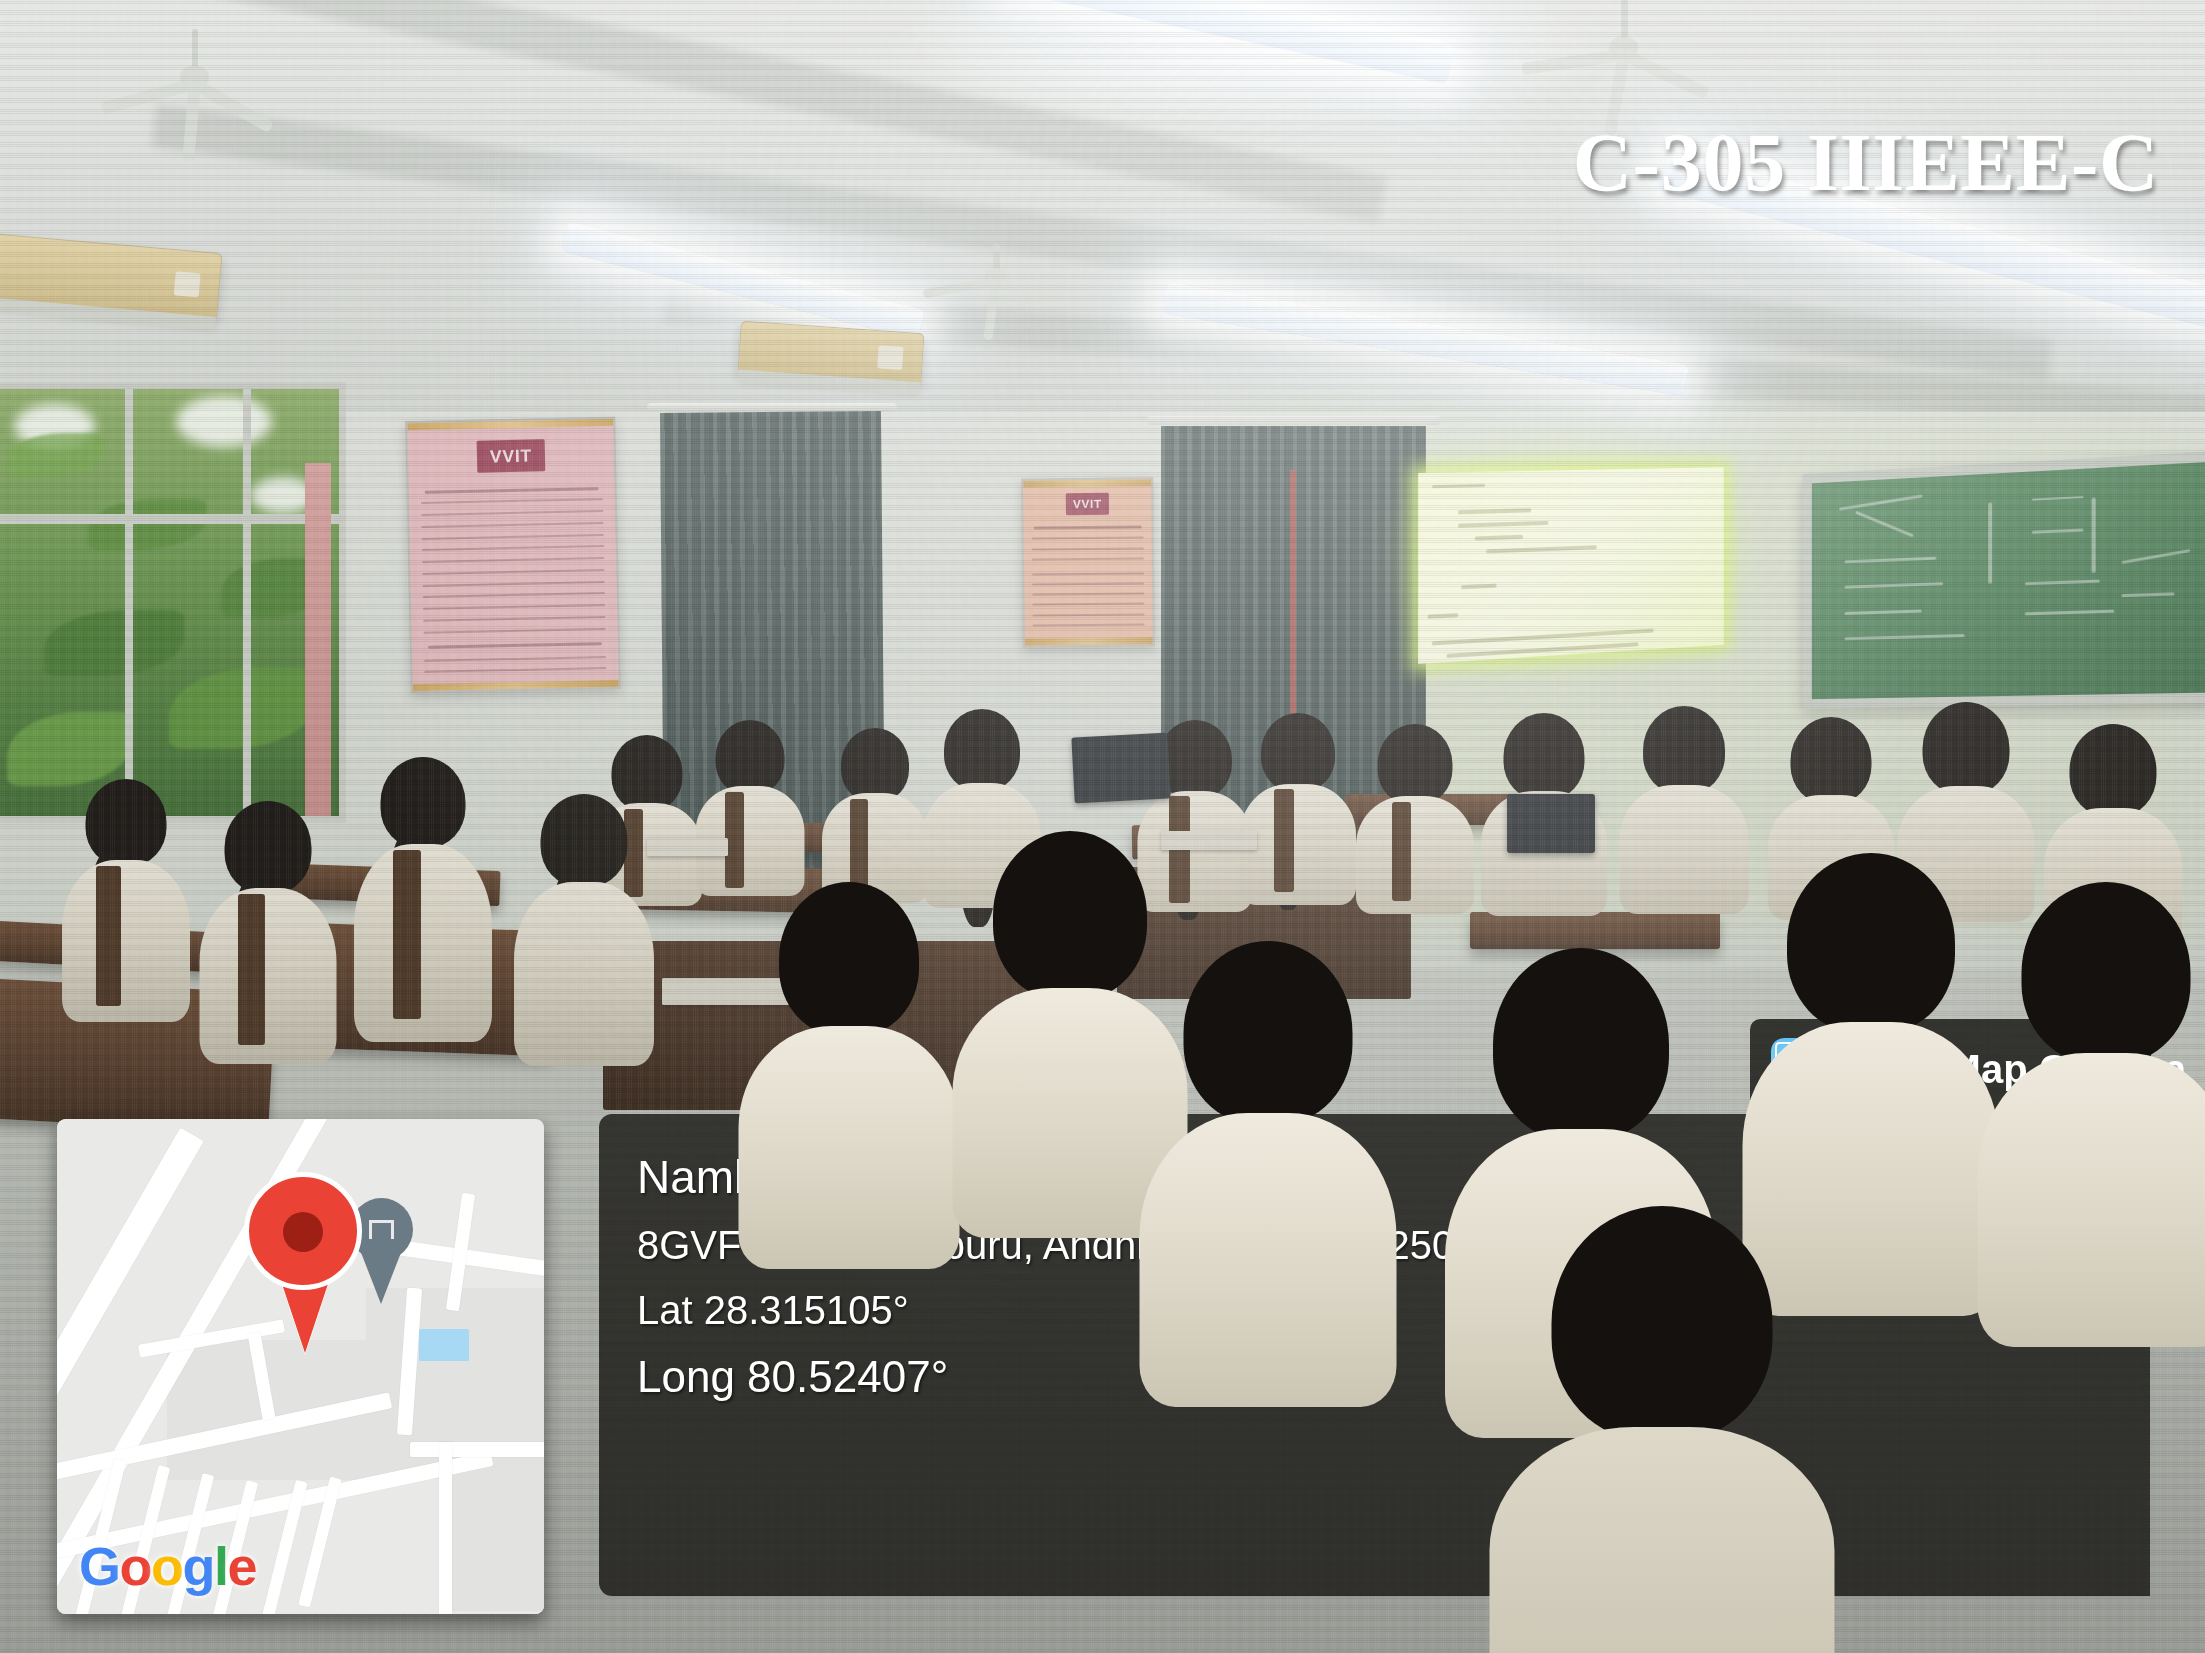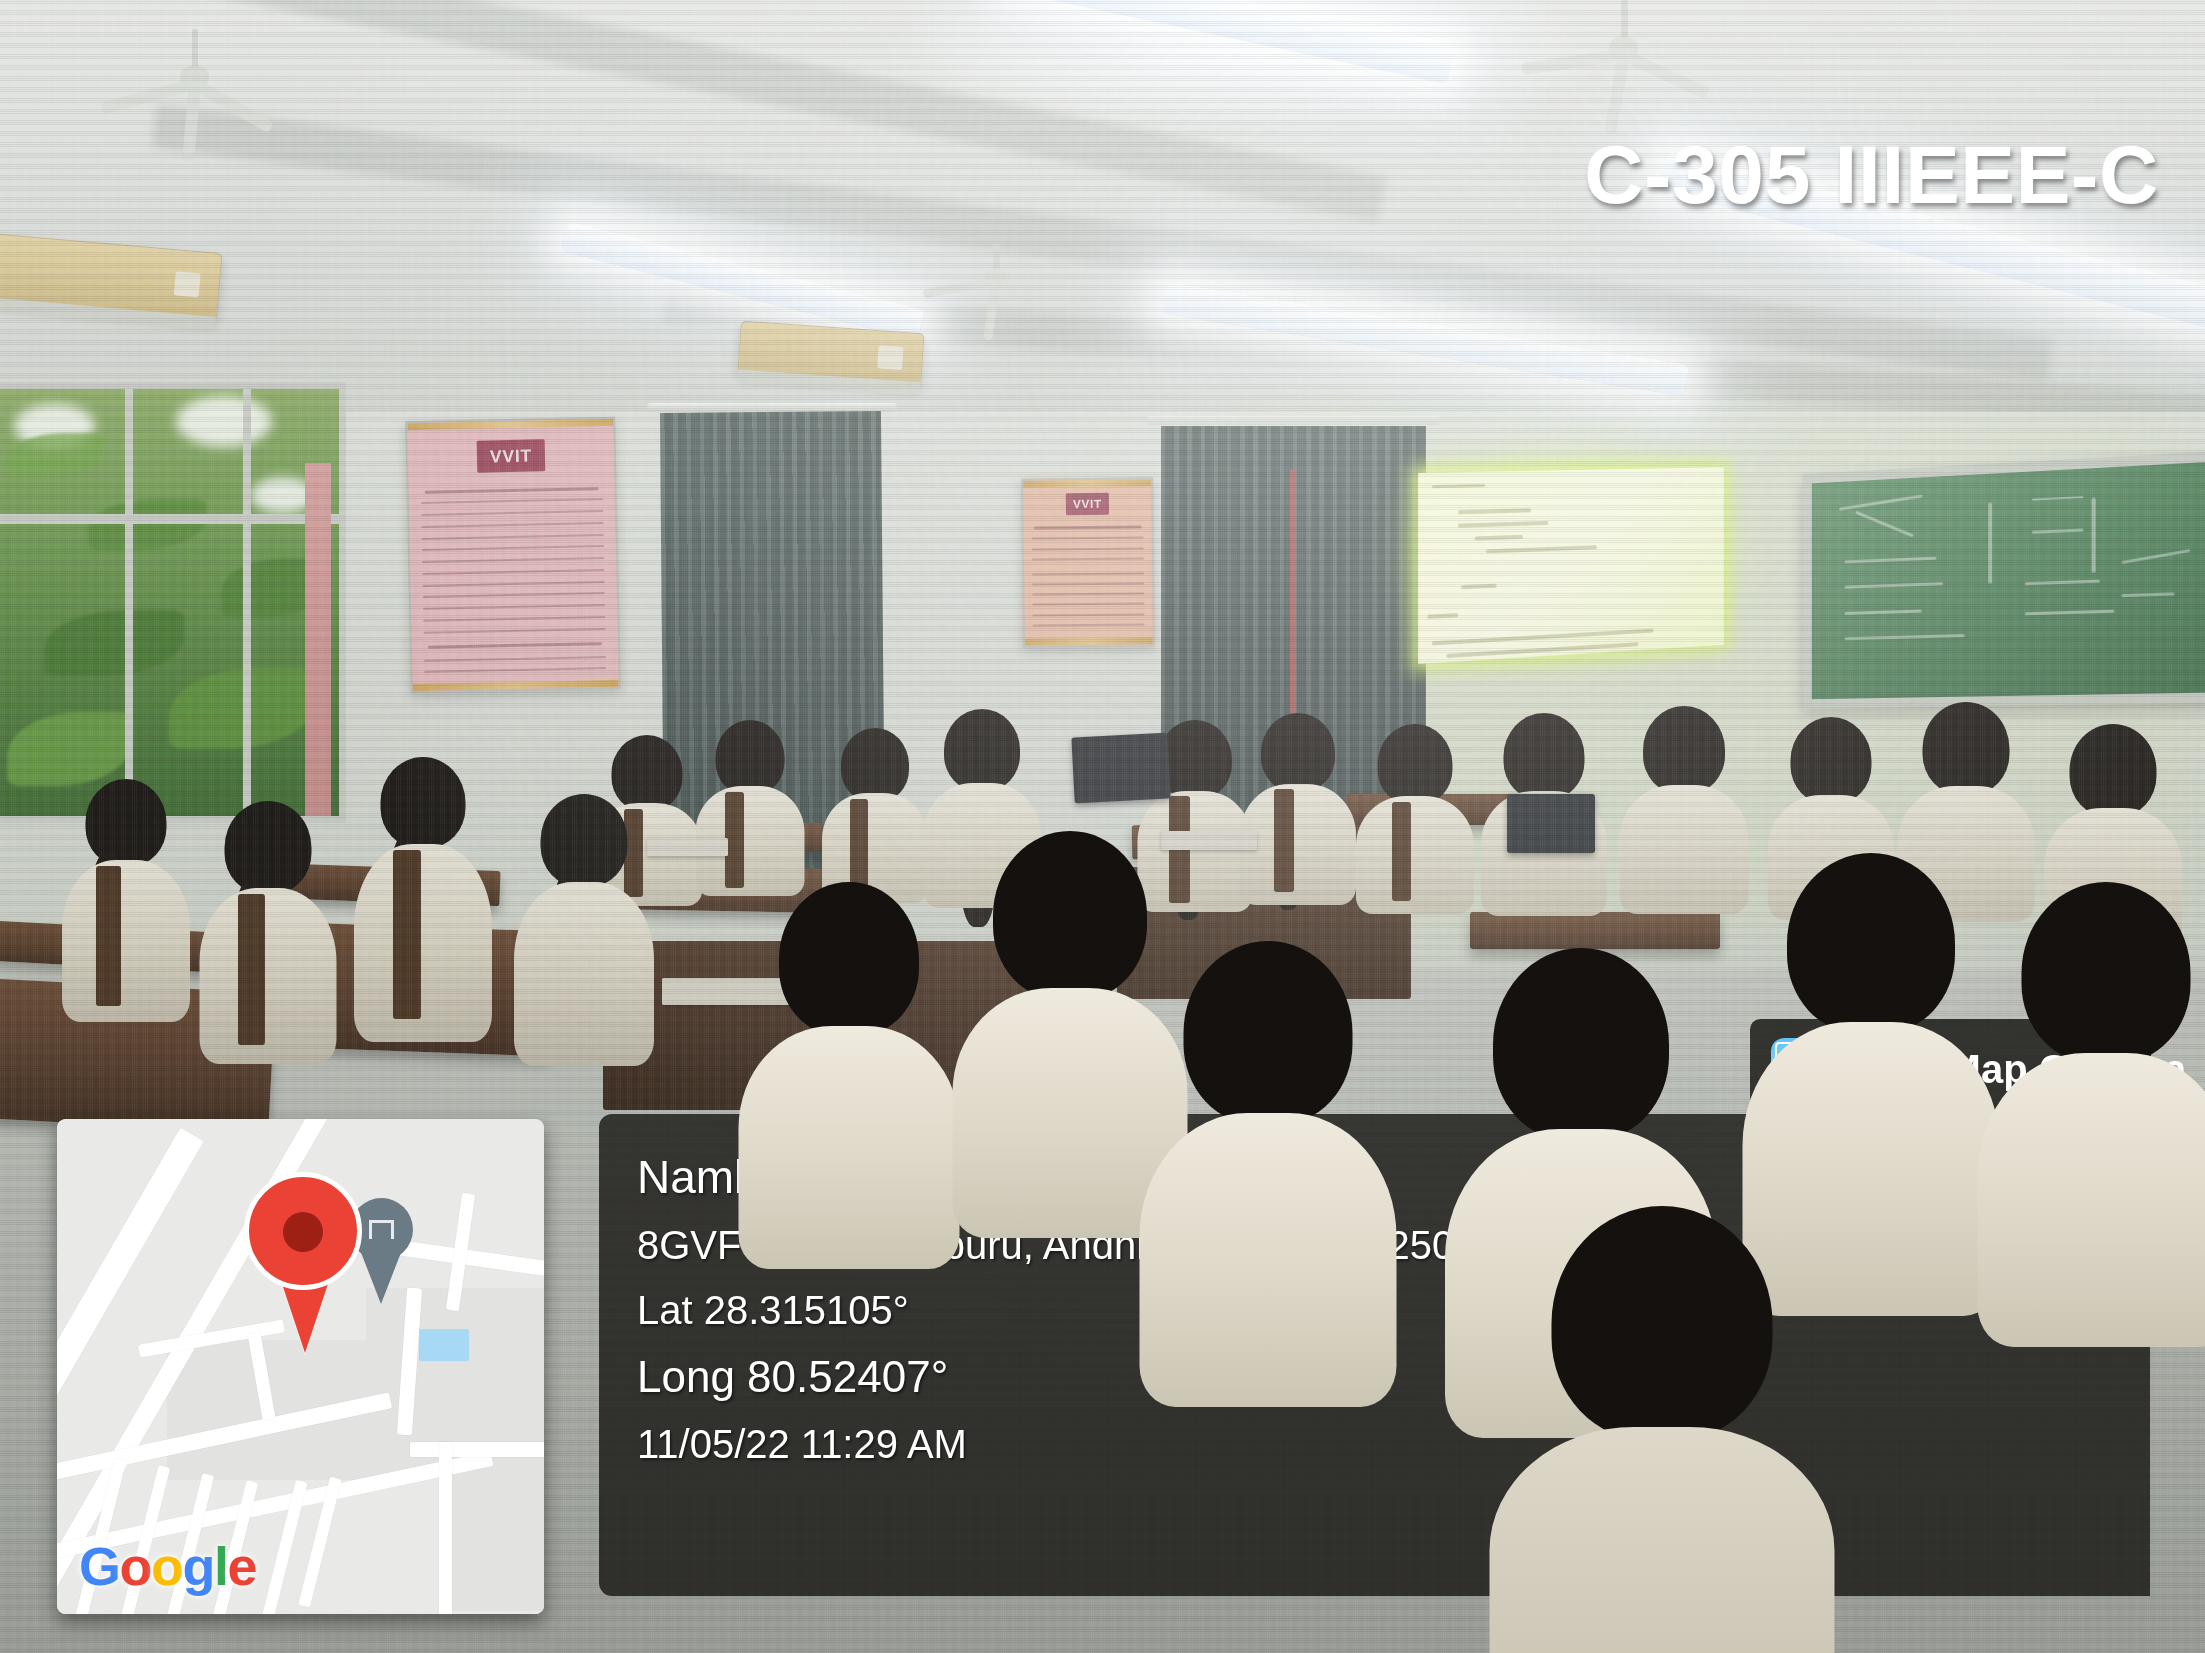--- a/index.html
+++ b/index.html
@@ -264,26 +264,27 @@
   }
   .grain {
     position:absolute; inset:0; pointer-events:none; opacity:.16;
     background-image:
       repeating-linear-gradient(0deg, rgba(0,0,0,.4) 0 0.7px, transparent 0.7px 2.2px),
       repeating-linear-gradient(90deg, rgba(255,255,255,.3) 0 0.7px, transparent 0.7px 2.2px);
   }
 
   
   .room-title {
-    position:absolute; right:46px; top:134px;
+    position:absolute; right:46px; top:122px;
     font-size:82px; font-weight:bold; color:#ffffff;
     letter-spacing:0.7px; line-height:1;
     text-shadow: 2.2px 3.7px 5.1px rgba(60,60,60,.55),
                  0 0 2.2px rgba(255,255,255,.7);
     white-space:nowrap;
+    font-family:Liberation Serif, serif;
   }
 
   
   .gps-badge {
     position:absolute; left:1750px; top:1019px;
     width:401px; height:100px;
     background:rgba(18,17,14,.80);
     border-radius:10.3px;
     display:flex; align-items:center; gap:19px;
     padding:0 20.6px;
@@ -714,21 +715,20 @@
       <div class="br brr"></div>
     </div>
     <div class="gps-badge-label">GPS Map Camera</div>
   </div>
 
   <div class="info-panel">
     <div class="info-line info-place">Namburu, Andhra Pradesh, India</div>
     <div class="info-line info-address">8GVF+HJ6, Namburu, Andhra Pradesh 522509, India</div>
     <div class="info-line info-lat">Lat 28.315105°</div>
     <div class="info-line info-long">Long 80.52407°</div>
-    <div class="info-line info-time">11/05/22 11:29 AM</div>
   </div>
 
   <div class="map-card">
     <div class="map-bg"></div>
 
     <div class="map-block" style="left:110px; top:221px; width:221px; height:140px;"></div>
     <div class="map-block" style="left:309px; top:169px; width:221px; height:191px;"></div>
     <div class="map-block" style="left:382px; top:345px; width:162px; height:147px;"></div>
 
     <div class="road" style="left:-44px; top:-29px; width:26.5px; height:662px; transform:rotate(30deg);"></div>

